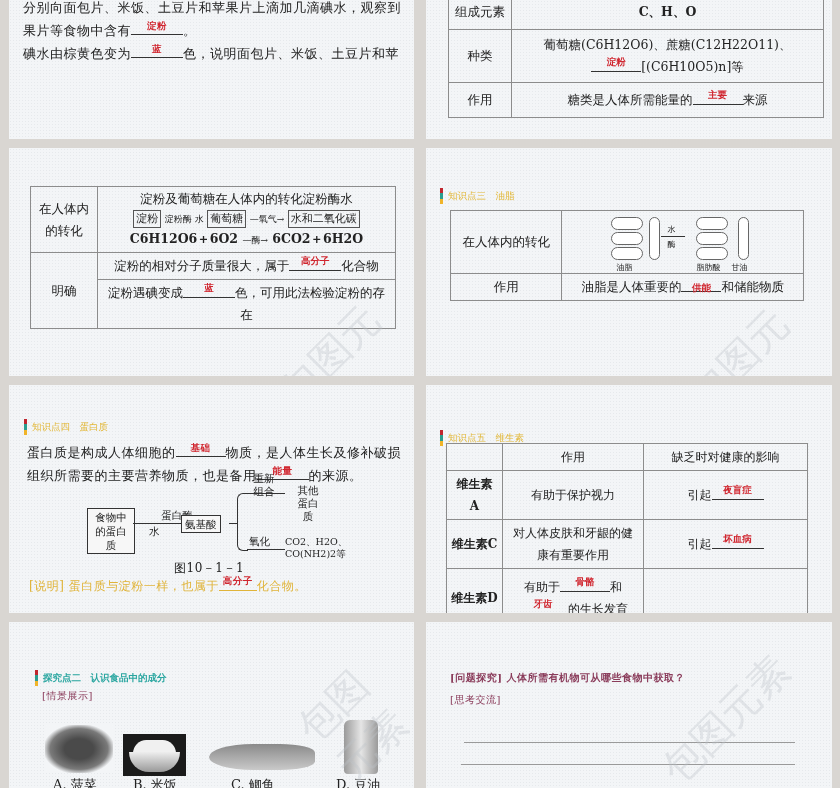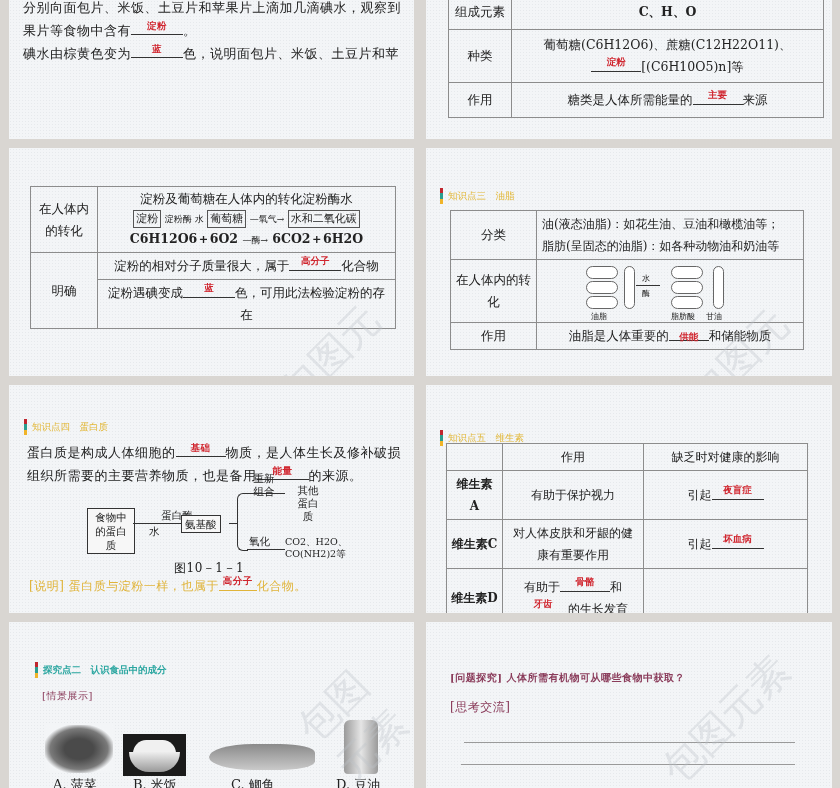--- a/index.html
+++ b/index.html
@@ -121,27 +121,20 @@
   <div class="wm" style="left:280px; top:170px;">包图元素</div>
 </div>
 
 <div class="panel" id="p4">
   <div class="sec-head" style="left:14px; top:40px;">
     <span class="bar"></span>
     <span>知识点三　油脂</span>
   </div>
   <table class="t" style="left:24px; top:62px; width:354px;">
     <tbody>
-        <tr>
-      <td style="width:75px;">分类</td>
-      <td style="text-align:left; font-size:12px;">
-        <div>油(液态油脂)：如花生油、豆油和橄榄油等；</div>
-        <div>脂肪(呈固态的油脂)：如各种动物油和奶油等</div>
-      </td>
-    </tr>
     <tr>
       <td style="height:58px;">在人体内的转化</td>
       <td style="position:relative; height:58px;">
         <div style="position:absolute; left:49px; top:6px; width:210px; height:60px;">
           <div class="pill" style="left:0; top:0; width:30px; height:11px;"></div>
           <div class="pill" style="left:0; top:15px; width:30px; height:11px;"></div>
           <div class="pill" style="left:0; top:30px; width:30px; height:11px;"></div>
           <div class="pill" style="left:38px; top:0; width:9px; height:41px;"></div>
           <div class="diag-text" style="left:56px; top:6px; font-size:8px;">水</div>
           <div style="position:absolute; left:50px; top:19px; width:24px; height:1px; background:#333;"></div>
@@ -222,21 +215,21 @@
         <div><span>有助于</span><span class="blank" style="width:50px;"><span class="ans">骨骼</span></span><span>和</span></div>
         <div><span class="blank" style="width:50px;"><span class="ans">牙齿</span></span><span>的生长发育</span></div>
       </td>
       <td></td>
     </tr>
   </tbody>
     </table>
 </div>
 
 <div class="panel" id="p7">
-  <div class="sec-head teal" style="left:26px; top:40px;">
+  <div class="sec-head teal" style="left:26px; top:48px;">
     <span class="bar"></span>
     <span>探究点二　认识食品中的成分</span>
   </div>
   <div class="para mauve" style="left:33px; top:62px; font-size:10px;">[情景展示]</div>
   <div>
     <div class="food" style="left:36px; top:103px; width:68px; height:48px; background:radial-gradient(ellipse at 50% 50%, #4a4a4a 30%, #7a7a7a 60%, #f3f5f7 75%);"></div>
     <div class="food-label" style="left:44px;">A. 菠菜</div>
   </div>
   <div>
     <div class="food" style="left:114px; top:112px; width:63px; height:42px; background:#1b1b1b;">
@@ -251,17 +244,17 @@
   </div>
   <div>
     <div class="food" style="left:335px; top:98px; width:34px; height:54px; background:linear-gradient(90deg,#9a9a9a,#e5e5e5,#9a9a9a); border-radius:6px 6px 4px 4px;"></div>
     <div class="food-label" style="left:327px;">D. 豆油</div>
   </div>
   <div class="wm" style="left:300px; top:40px;">包图元素</div>
 </div>
 
 <div class="panel" id="p8">
   <div class="para mauve" style="left:24px; top:44px; font-size:10px;font-weight:bold;">[问题探究] 人体所需有机物可从哪些食物中获取？</div>
-  <div class="para mauve" style="left:24px; top:74px; font-size:12px;">[思考交流]</div>
+  <div class="para mauve" style="left:24px; top:66px; font-size:10px;">[思考交流]</div>
   <div class="rule" style="left:38px; top:120px; width:331px;"></div>
   <div class="rule" style="left:35px; top:142px; width:334px;"></div>
   <div class="wm" style="left:220px; top:70px;">包图元素</div>
 </div>
 
 </body></html>

